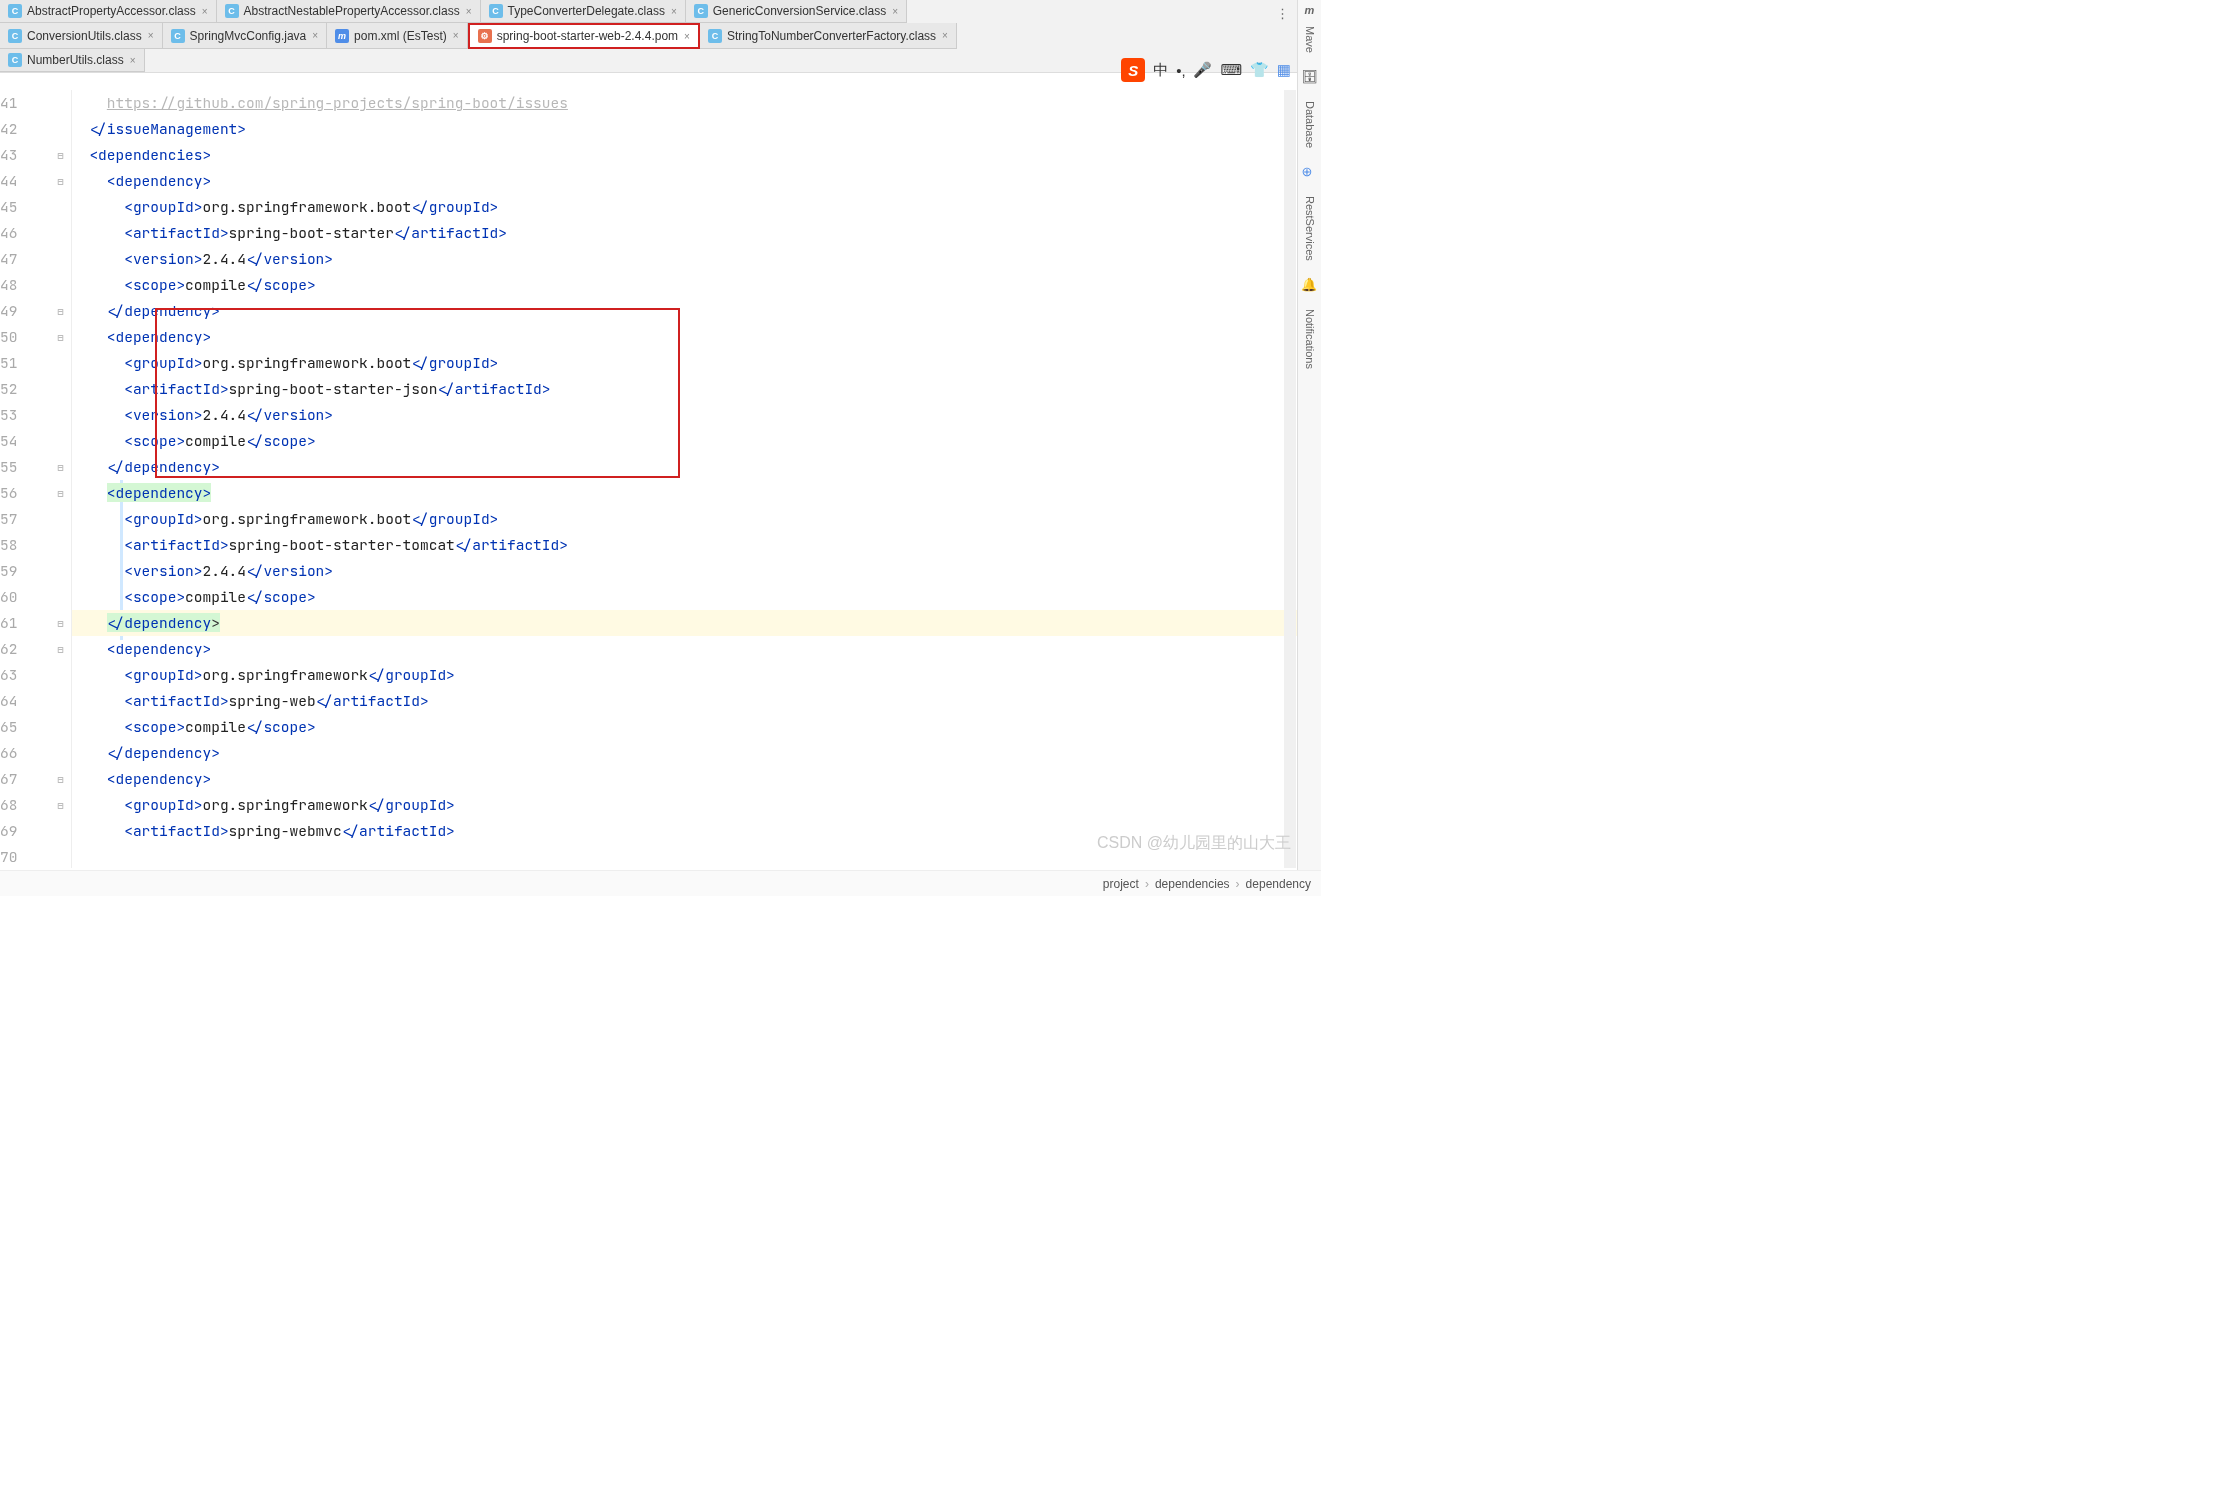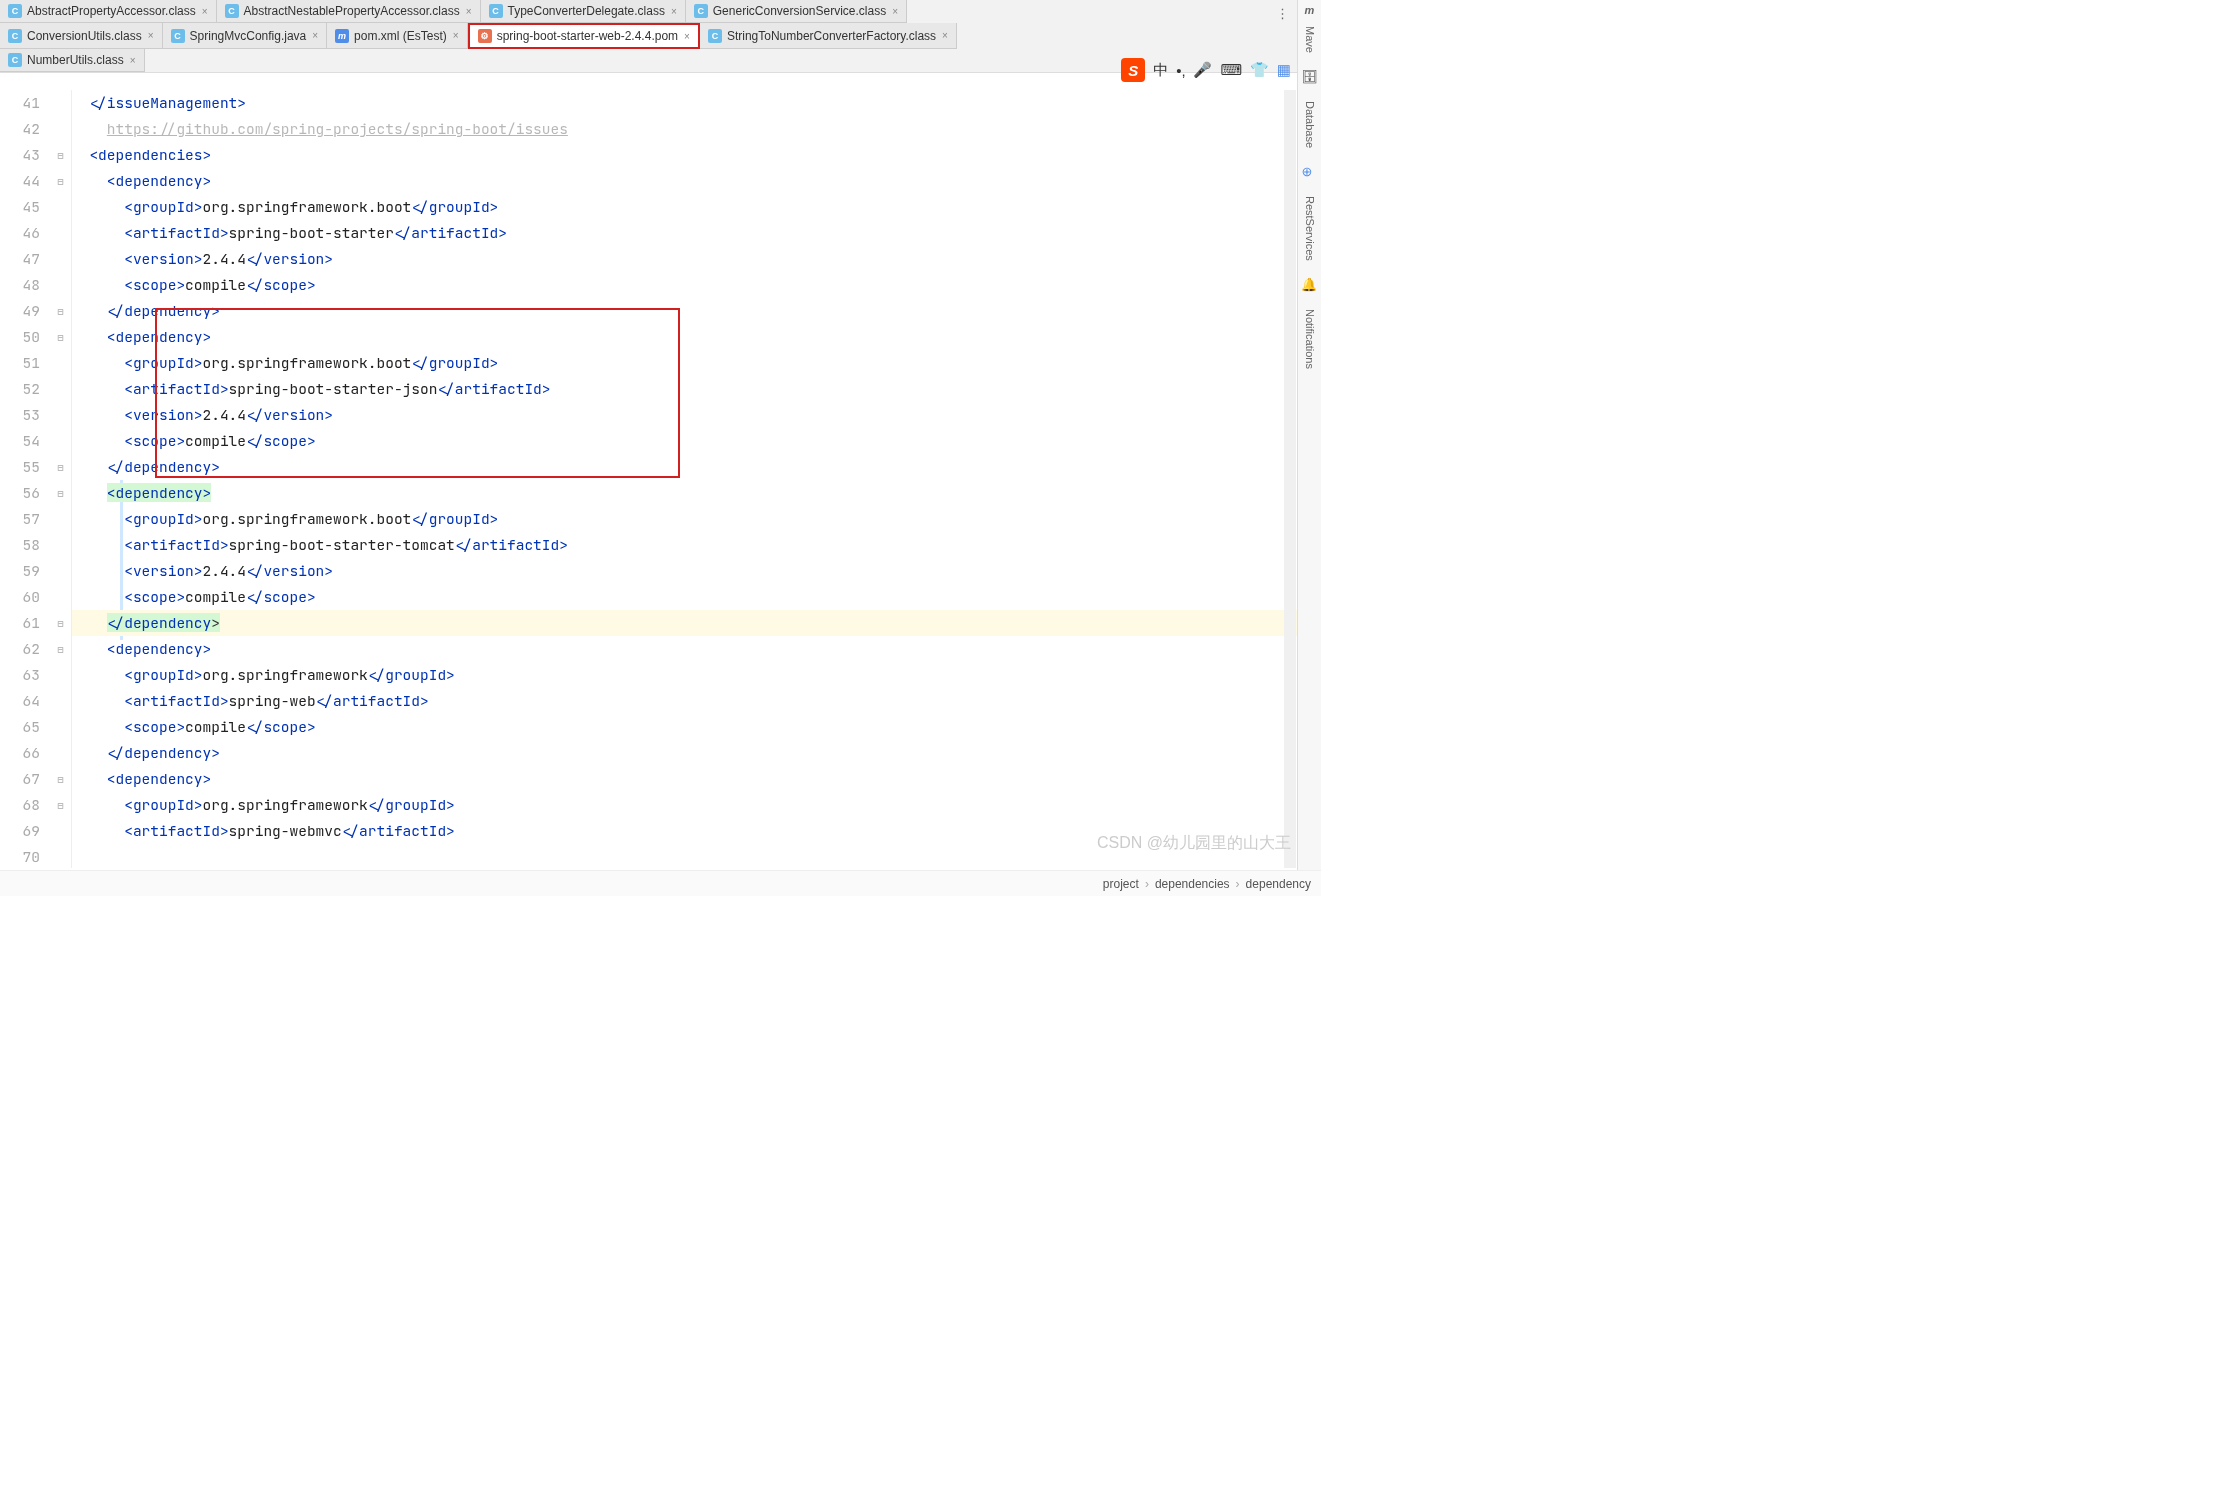--- a/index.html
+++ b/index.html
@@ -14,21 +14,21 @@
 .ico-x { background:#e8714f; }
 .close-x { margin-left:6px; color:#888; font-size:10px; }
 .menu-dots { position:absolute; right:32px; top:6px; color:#666; }
 .right-rail { position:absolute; right:0; top:0; width:24px; height:100%; background:#f7f7f7; border-left:1px solid #ddd; display:flex; flex-direction:column; align-items:center; padding-top:4px; font-size:11px; }
 .rail-txt { writing-mode:vertical-rl; color:#666; margin:10px 0; cursor:pointer; }
 .rail-ico { width:16px; height:16px; margin:6px 0; font-size:13px; }
 .toolbar-icons { position:absolute; right:30px; top:58px; display:flex; gap:8px; align-items:center; }
 .toolbar-icons span { font-size:15px; cursor:pointer; }
 .sogou { width:24px; height:24px; background:#ff4400; border-radius:4px; color:#fff; display:flex; align-items:center; justify-content:center; font-weight:bold; font-style:italic; }
 .editor { display:flex; position:absolute; top:90px; left:0; right:24px; bottom:28px; font-family:"JetBrains Mono","Consolas",monospace; font-size:14.5px; }
-.gutter { width:50px; text-align:right; color:#aaa; padding-right:10px; user-select:none; background:#fff; }
+.gutter { width:50px; text-align:left; color:#aaa; padding-right:10px; user-select:none; background:#fff; }
 .gline { height:26px; line-height:26px; }
 .fold-col { width:22px; background:#fff; border-right:1px solid #eee; }
 .fline { height:26px; display:flex; align-items:center; justify-content:center; color:#aaa; font-size:10px; }
 .code { flex:1; background:#fff; position:relative; }
 .cline { height:26px; line-height:26px; white-space:pre; position:relative; }
 .tag { color:#0033b3; }
 .txt { color:#222; }
 .hl-green { background:#d4f7d4; }
 .hl-yellow { background:#fffae3; }
 .red-box-1 { position:absolute; border:2px solid #d02020; left:83px; top:218px; width:525px; height:170px; pointer-events:none; z-index:5; }
@@ -212,22 +212,22 @@
       </div>
       <div class="fline">
         <span>⊟</span>
       </div>
       <div class="fline"></div>
       <div class="fline"></div>
     </div>
   <div class="code" id="code">
     <div class="red-box-1"></div>
     <div class="edge-blue"></div>
-  <div class="cline"><span class="tag">  &lt;/issueManagement&gt;</span></div>
-      <div class="cline"><span style="opacity:.35"><span class="tag">    <url></url></span><span style="text-decoration:underline">https://github.com/spring-projects/spring-boot/issues</span><span class="tag"></span></span></div>
+  <div class="cline"><span style="opacity:.35"><span class="tag">    <url></url></span><span style="text-decoration:underline">https://github.com/spring-projects/spring-boot/issues</span><span class="tag"></span></span></div>
+      <div class="cline"><span class="tag">  &lt;/issueManagement&gt;</span></div>
       <div class="cline"><span class="tag">  &lt;dependencies&gt;</span></div>
       <div class="cline"><span class="tag">    &lt;dependency&gt;</span></div>
       <div class="cline"><span class="tag">      &lt;groupId&gt;</span><span class="txt">org.springframework.boot</span><span class="tag">&lt;/groupId&gt;</span></div>
       <div class="cline"><span class="tag">      &lt;artifactId&gt;</span><span class="txt">spring-boot-starter</span><span class="tag">&lt;/artifactId&gt;</span></div>
       <div class="cline"><span class="tag">      &lt;version&gt;</span><span class="txt">2.4.4</span><span class="tag">&lt;/version&gt;</span></div>
       <div class="cline"><span class="tag">      &lt;scope&gt;</span><span class="txt">compile</span><span class="tag">&lt;/scope&gt;</span></div>
       <div class="cline"><span class="tag">    &lt;/dependency&gt;</span></div>
       <div class="cline"><span class="tag">    &lt;dependency&gt;</span></div>
       <div class="cline"><span class="tag">      &lt;groupId&gt;</span><span class="txt">org.springframework.boot</span><span class="tag">&lt;/groupId&gt;</span></div>
       <div class="cline"><span class="tag">      &lt;artifactId&gt;</span><span class="txt">spring-boot-starter-json</span><span class="tag">&lt;/artifactId&gt;</span></div>

